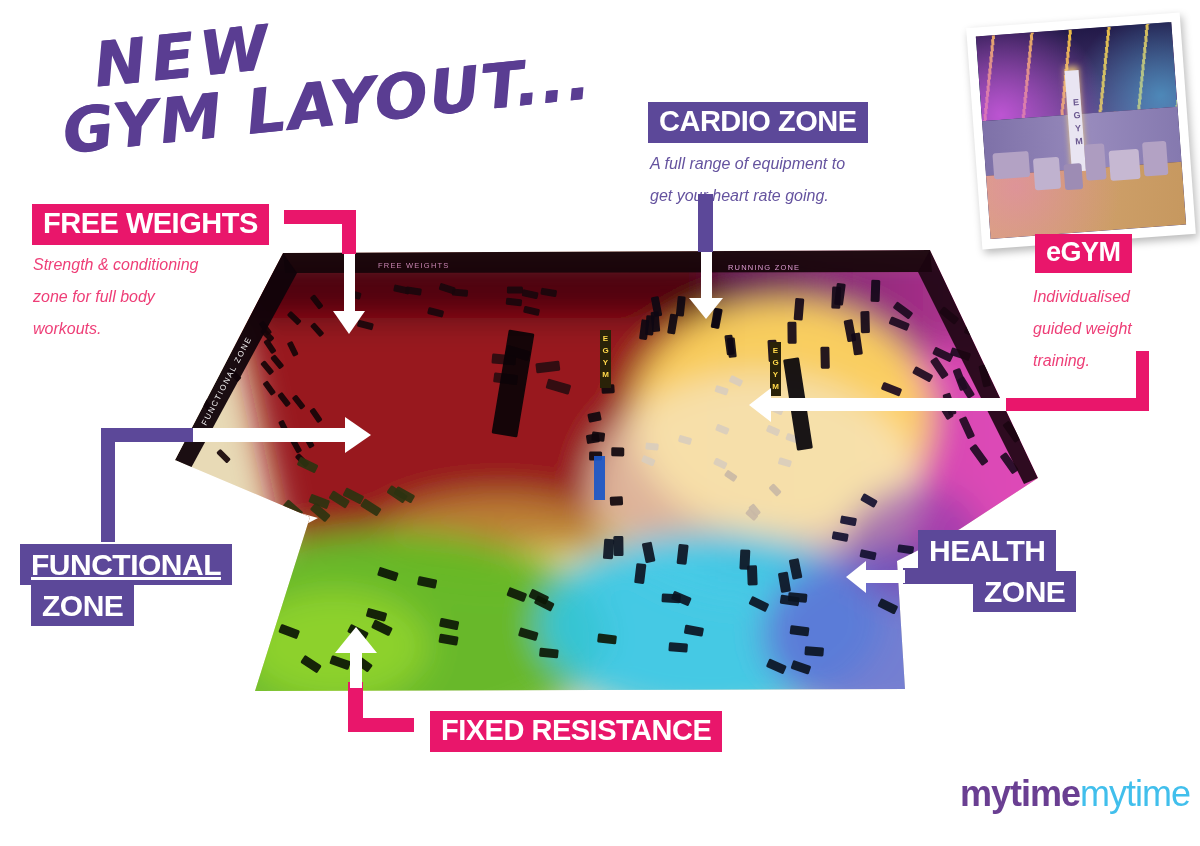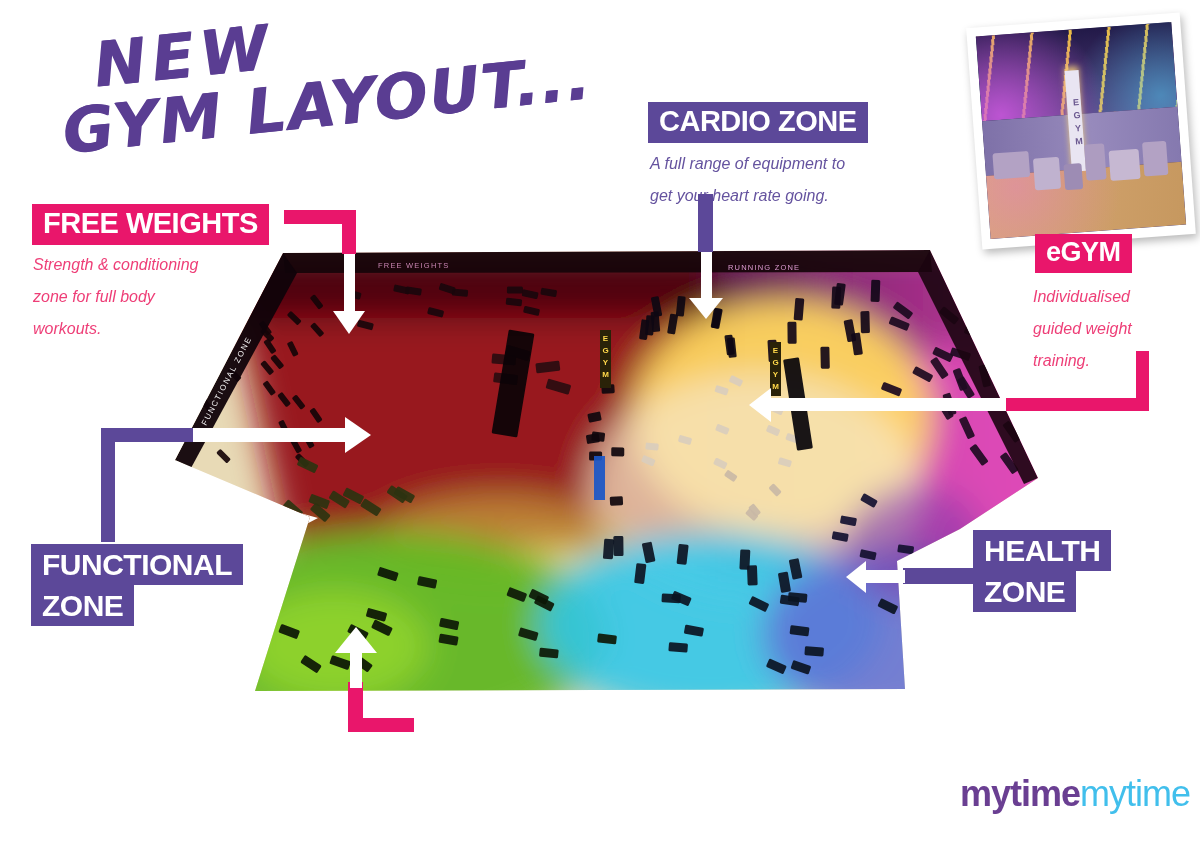--- a/index.html
+++ b/index.html
@@ -277,33 +277,34 @@
 
   <div class="banner pink" style="left:32px;top:204px;">FREE WEIGHTS</div>
   <div class="desc pink" style="left:33px;top:249px;">Strength &amp; conditioning
 zone for full body
 workouts.</div>
   <div class="bar pink" style="left:284px;top:210px;width:72px;height:14px;"></div>
   <div class="bar pink" style="left:342px;top:210px;width:14px;height:44px;"></div>
   <div class="bar white" style="left:344px;top:254px;width:11px;height:58px;"></div>
   <div class="tri" style="left:333px;top:311px;border-left:16px solid transparent;border-right:16px solid transparent;border-top:23px solid #fff;"></div>
 
-  <div class="banner two" style="left:31px;top:544px;">FUNCTIONAL</div>
+  <div class="banner two" style="left:20px;top:544px;text-decoration:underline;">FUNCTIONAL</div>
   <div class="banner two" style="left:31px;top:585px;">ZONE</div>
   <div class="bar purple" style="left:101px;top:428px;width:14px;height:114px;"></div>
   <div class="bar purple" style="left:101px;top:428px;width:92px;height:14px;"></div>
   <div class="bar white" style="left:193px;top:428px;width:152px;height:14px;"></div>
   <div class="tri" style="left:345px;top:417px;border-top:18px solid transparent;border-bottom:18px solid transparent;border-left:26px solid #fff;"></div>
 
+  <div class="banner pink" style="left:430px;top:711px;">FIXED RESISTANCE</div>
   <div class="bar pink" style="left:348px;top:682px;width:15px;height:50px;"></div>
   <div class="bar pink" style="left:348px;top:718px;width:66px;height:14px;"></div>
   <div class="bar white" style="left:350px;top:652px;width:12px;height:36px;"></div>
   <div class="tri" style="left:335px;top:627px;border-left:21px solid transparent;border-right:21px solid transparent;border-bottom:26px solid #fff;"></div>
 
-  <div class="banner two" style="left:973px;top:530px;">HEALTH</div>
+  <div class="banner two" style="left:918px;top:530px;">HEALTH</div>
   <div class="banner two" style="left:973px;top:571px;">ZONE</div>
   <div class="bar purple" style="left:903px;top:568px;width:72px;height:16px;"></div>
   <div class="bar white" style="left:865px;top:570px;width:40px;height:13px;"></div>
   <div class="tri" style="left:846px;top:561px;border-top:16px solid transparent;border-bottom:16px solid transparent;border-right:20px solid #fff;"></div>
 
   <div class="polaroid">
     <div class="photo">
       <div class="ph-ceiling"></div>
       <div class="ph-wall"></div>
       <div class="ph-floor"></div>

